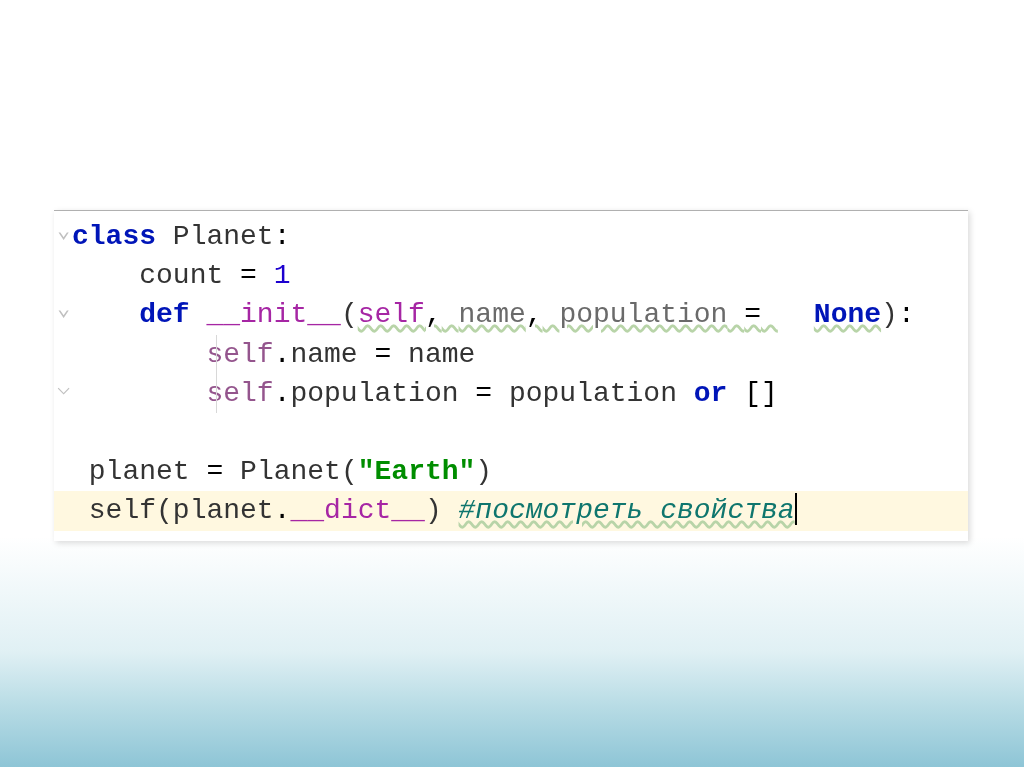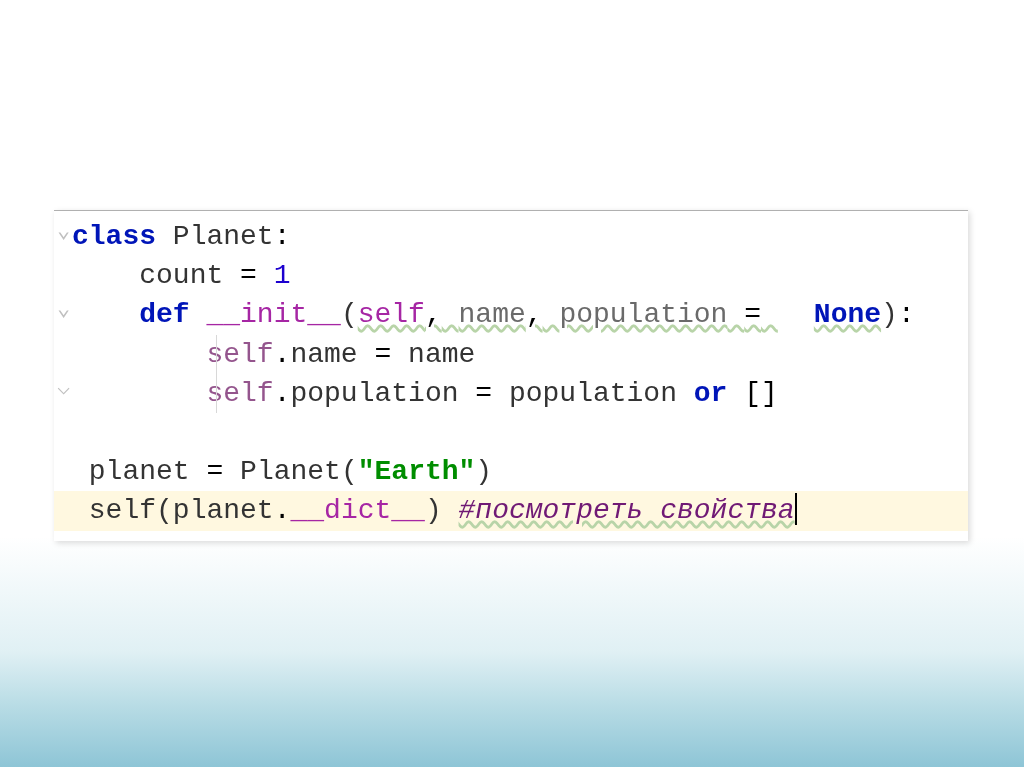--- a/index.html
+++ b/index.html
@@ -45,21 +45,21 @@
     }
     .kw { color: #0015b8; font-weight: bold; }
     .cls { color: #333333; }
     .num { color: #1c00cf; }
     .dunder { color: #a626a4; font-weight: normal; }
     .self { color: #a626a4; }
     .slf2 { color: #94558d; }
     .param { color: #6a6a6a; }
     .none { color: #0015b8; font-weight: bold; margin-left: 36px; }
     .str { color: #008d00; font-weight: bold; }
-    .comment { color: #701a75; font-style: italic; }
+    .comment { color: #0f766e; font-style: italic; }
     .assign { color: #333333; }
     .paren { color: #333333; }
     .wavy {
       text-decoration-line: underline;
       text-decoration-style: wavy;
       text-decoration-color: #b8d4a8;
     }
     .indent-guide {
       position: absolute;
       left: 162px;

